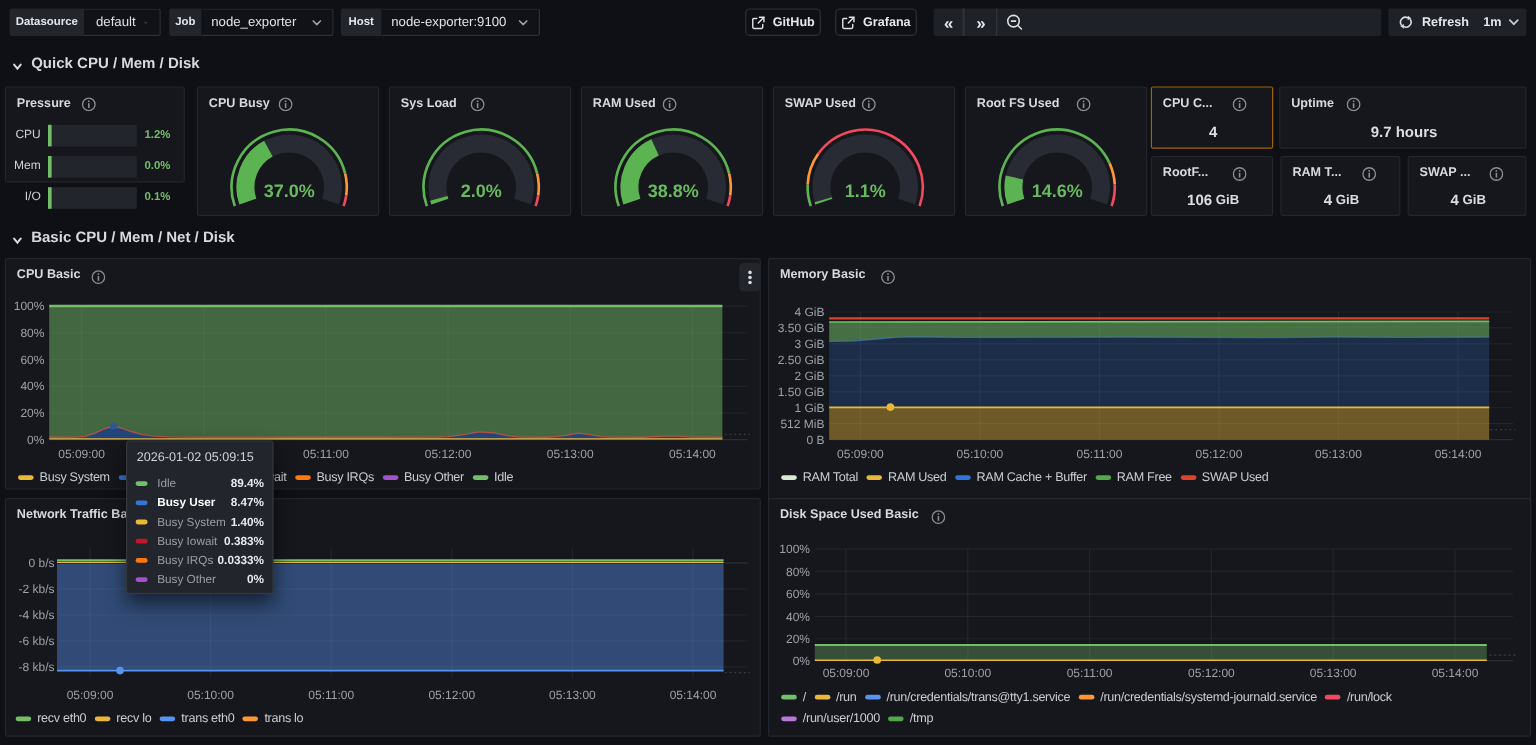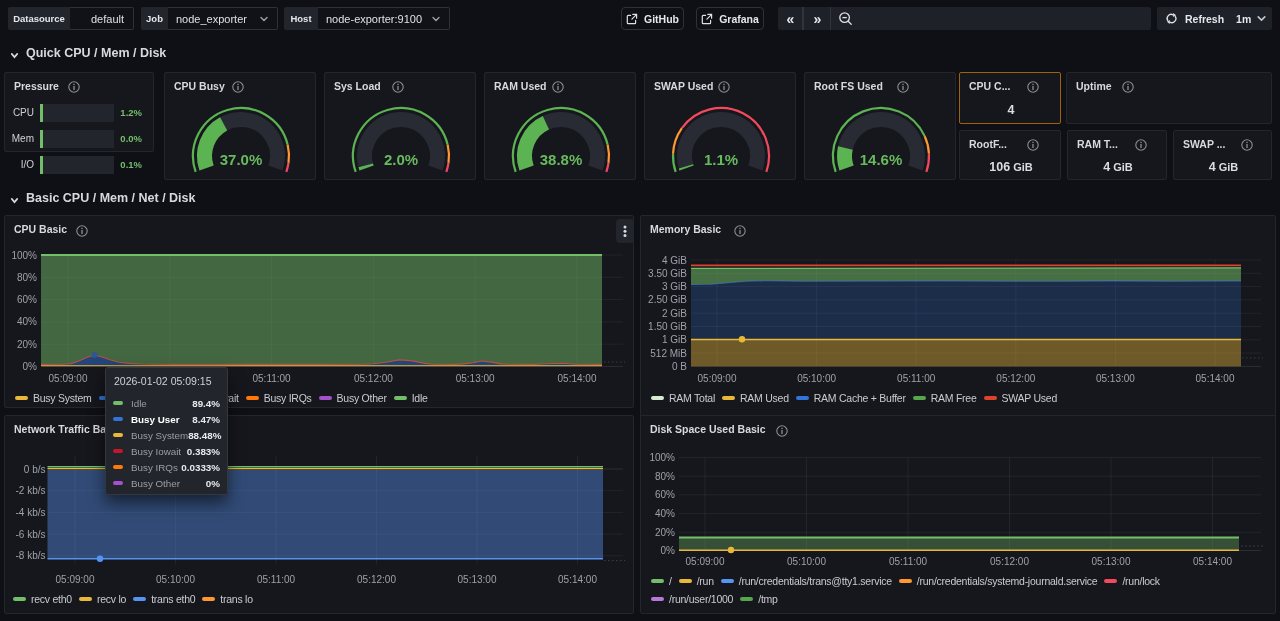--- a/index.html
+++ b/index.html
@@ -4,21 +4,21 @@
 html,body{margin:0;padding:0}
 body{width:1280px;height:621px;position:relative;background:#0f1015;font-family:"Liberation Sans",sans-serif;overflow:hidden}
 .dash{display:inline-block;width:13px;height:4px;border-radius:2px;margin-right:5px;vertical-align:middle}
 .leg{position:absolute;display:flex;align-items:center;font-size:9px;letter-spacing:-0.25px;color:#c9cbd1;white-space:nowrap}
 .leg span{flex:none}
 .leg span.lab{margin-right:7px}
 
 </style></head><body>
 <div style="position:absolute;left:8px;top:7px;height:23px;display:flex;box-sizing:border-box">
     <div style="background:#22252b;border-radius:2px 0 0 2px;height:23px;line-height:23px;padding:0 4px;font-size:9.5px;font-weight:bold;color:#e6e7eb;box-sizing:border-box;width:62px;text-align:center;white-space:nowrap;overflow:hidden">Datasource</div>
-    <div style="background:#111217;border:1px solid #2e3138;border-left:none;border-radius:0 2px 2px 0;height:23px;padding:0 21px;font-size:11px;color:#dfe0e4;box-sizing:border-box;width:64px;display:flex;align-items:center;justify-content:space-between;white-space:nowrap">default<svg width="10" height="10" viewBox="0 0 10 10" style="margin-left:7px">
+    <div style="background:#111217;border:1px solid #2e3138;border-left:none;border-radius:0 2px 2px 0;height:23px;padding:0 10px;font-size:11px;color:#dfe0e4;box-sizing:border-box;width:64px;display:flex;align-items:center;justify-content:space-between;white-space:nowrap">default<svg width="10" height="10" viewBox="0 0 10 10" style="margin-left:7px">
         <path d="M2 3.5 L5 6.5 L8 3.5" stroke="#9da1a9" stroke-width="1.4" fill="none" stroke-linecap="round"></path>
       </svg></div>
   </div>
 <div style="position:absolute;left:141px;top:7px;height:23px;display:flex;box-sizing:border-box">
     <div style="background:#22252b;border-radius:2px 0 0 2px;height:23px;line-height:23px;padding:0 4px;font-size:9.5px;font-weight:bold;color:#e6e7eb;box-sizing:border-box;width:27px;text-align:center;white-space:nowrap;overflow:hidden">Job</div>
     <div style="background:#111217;border:1px solid #2e3138;border-left:none;border-radius:0 2px 2px 0;height:23px;padding:0 8px;font-size:11px;color:#dfe0e4;box-sizing:border-box;width:110px;display:flex;align-items:center;justify-content:space-between;white-space:nowrap">node_exporter<svg width="10" height="10" viewBox="0 0 10 10" style="margin-left:7px">
         <path d="M2 3.5 L5 6.5 L8 3.5" stroke="#9da1a9" stroke-width="1.4" fill="none" stroke-linecap="round"></path>
       </svg></div>
   </div>
 <div style="position:absolute;left:284px;top:7px;height:23px;display:flex;box-sizing:border-box">
@@ -180,20 +180,21 @@
     </svg>
     <div style="position:absolute;left:0;top:26px;width:102px;height:22px;display:flex;align-items:center;justify-content:center;font-size:12.5px;font-weight:bold;color:#dcdde1">4</div>
   </div>
 <div style="position:absolute;left:1066px;top:72px;width:206px;height:52px;background:#16171d;border:1px solid #24262d;border-radius:2px;box-sizing:border-box">
     <div style="position:absolute;left:9px;top:7px;font-size:10.5px;font-weight:bold;color:#d8d9dd;white-space:nowrap">Uptime</div>
     <svg style="position:absolute;left:55.3px;top:8.0px" width="12" height="12" viewBox="0 0 12 12">
       <circle cx="6" cy="6" r="5.2" fill="none" stroke="#8b8e96" stroke-width="1.1"></circle>
       <rect x="5.35" y="5" width="1.3" height="4" fill="#8b8e96"></rect>
       <rect x="5.35" y="2.8" width="1.3" height="1.3" fill="#8b8e96"></rect>
     </svg>
+    <div style="position:absolute;left:0;top:26px;width:206px;height:22px;display:flex;align-items:center;justify-content:center;font-size:12.5px;font-weight:bold;color:#dcdde1">9.7 hours</div>
   </div>
 <div style="position:absolute;left:959px;top:130px;width:102px;height:50px;background:#16171d;border:1px solid #24262d;border-radius:2px;box-sizing:border-box">
     <div style="position:absolute;left:9px;top:7px;font-size:10.5px;font-weight:bold;color:#d8d9dd;white-space:nowrap">RootF...</div>
     <svg style="position:absolute;left:67.4px;top:8.0px" width="12" height="12" viewBox="0 0 12 12">
       <circle cx="6" cy="6" r="5.2" fill="none" stroke="#8b8e96" stroke-width="1.1"></circle>
       <rect x="5.35" y="5" width="1.3" height="4" fill="#8b8e96"></rect>
       <rect x="5.35" y="2.8" width="1.3" height="1.3" fill="#8b8e96"></rect>
     </svg>
     <div style="position:absolute;left:0;top:26px;width:102px;height:20px;display:flex;align-items:center;justify-content:center;font-size:12.5px;font-weight:bold;color:#dcdde1">106<span style="font-size:11px">&nbsp;GiB</span></div>
   </div>
@@ -450,21 +451,21 @@
         <span style="color:#e9eaee;font-weight:bold">89.4%</span>
       </div>
       <div style="display:flex;align-items:center;height:16px;font-size:9.8px">
         <span style="width:10px;height:3.5px;border-radius:2px;background:#3274d9;margin-right:8px;flex:none"></span>
         <span style="color:#ffffff;font-weight:bold;flex:1;white-space:nowrap">Busy User</span>
         <span style="color:#e9eaee;font-weight:bold">8.47%</span>
       </div>
       <div style="display:flex;align-items:center;height:16px;font-size:9.8px">
         <span style="width:10px;height:3.5px;border-radius:2px;background:#eab839;margin-right:8px;flex:none"></span>
         <span style="color:#9b9ea6;font-weight:normal;flex:1;white-space:nowrap">Busy System</span>
-        <span style="color:#e9eaee;font-weight:bold">88.48%</span>
+        <span style="color:#e9eaee;font-weight:bold">1.40%</span>
       </div>
       <div style="display:flex;align-items:center;height:16px;font-size:9.8px">
         <span style="width:10px;height:3.5px;border-radius:2px;background:#c4162a;margin-right:8px;flex:none"></span>
         <span style="color:#9b9ea6;font-weight:normal;flex:1;white-space:nowrap">Busy Iowait</span>
         <span style="color:#e9eaee;font-weight:bold">0.383%</span>
       </div>
       <div style="display:flex;align-items:center;height:16px;font-size:9.8px">
         <span style="width:10px;height:3.5px;border-radius:2px;background:#ff780a;margin-right:8px;flex:none"></span>
         <span style="color:#9b9ea6;font-weight:normal;flex:1;white-space:nowrap">Busy IRQs</span>
         <span style="color:#e9eaee;font-weight:bold">0.0333%</span>

